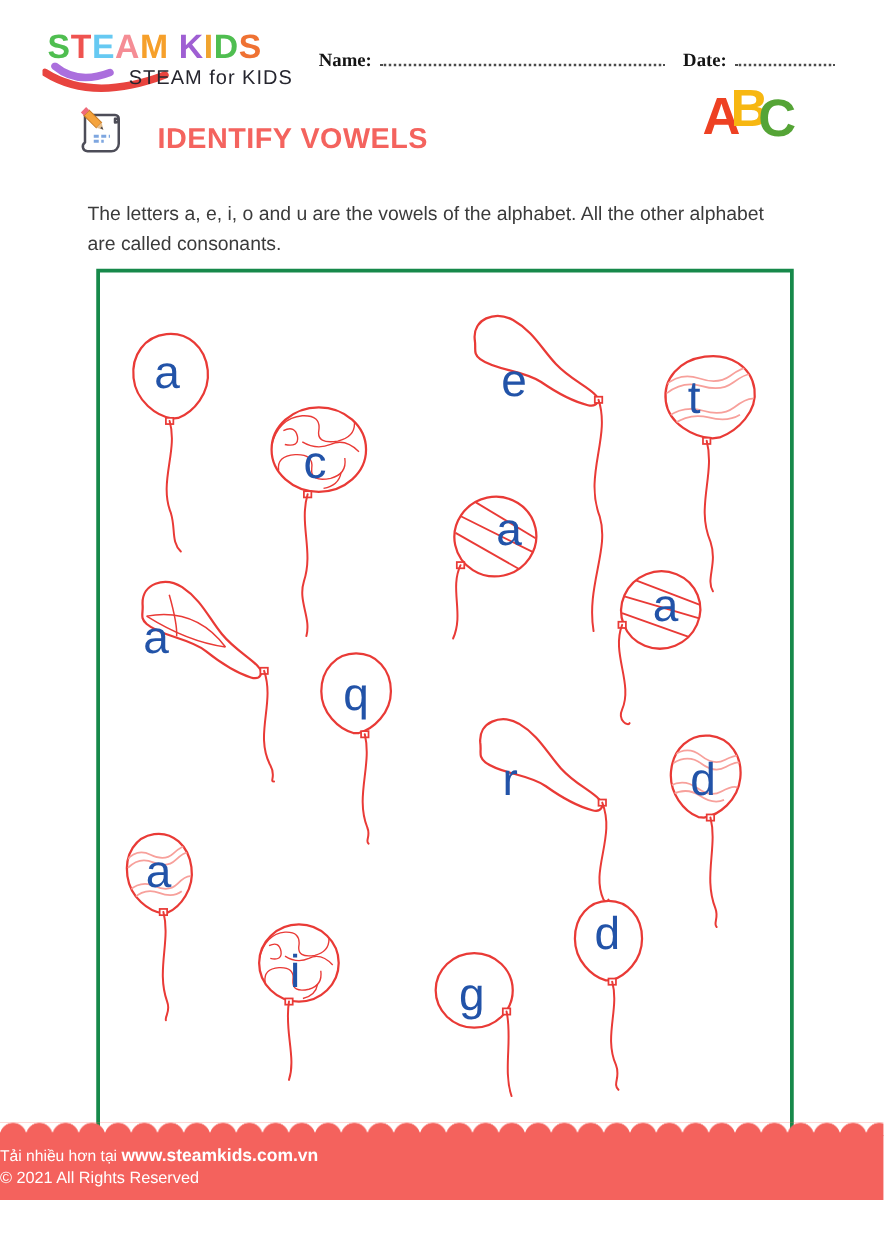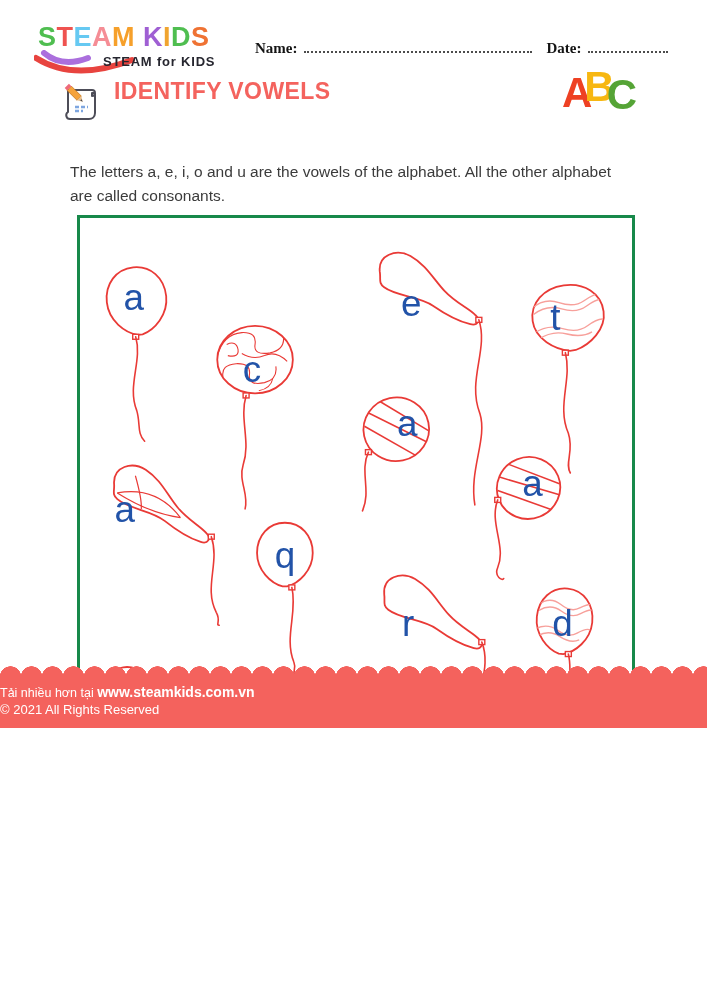--- a/index.html
+++ b/index.html
@@ -1,33 +1,33 @@
 <!DOCTYPE html>
 <html><head>
 <meta charset="utf-8">
 <style>
   html,body{margin:0;padding:0;background:#ffffff;}
-  .page{position:relative;width:707px;height:728px;background:#ffffff;overflow:hidden;
+  .page{position:relative;width:707px;height:960px;background:#ffffff;overflow:hidden;
         font-family:"Liberation Sans",sans-serif;margin:0 auto;}
 
   
   .logo{position:absolute;left:38px;top:24px;width:200px;}
   .logo-word{font-weight:bold;font-size:27px;letter-spacing:.5px;white-space:pre;line-height:1;}
-  .logo-sub{position:absolute;left:65px;top:30px;font-size:13px;font-weight:bold;
+  .logo-sub{position:absolute;left:65px;top:30px;font-size:16px;font-weight:normal;
             letter-spacing:.8px;color:#26262f;}
   .logo-swoosh{position:absolute;left:-4px;top:26px;}
 
   .name-row{position:absolute;left:255px;top:38px;width:430px;font-size:15px;font-weight:bold;color:#141414;font-family:Liberation Serif, serif;}
   .dotline{display:inline-block;border-bottom:2px dotted #4c4c4c;height:13px;vertical-align:baseline;}
   .dot-name{width:228px;margin-left:7px;}
   .date-label{margin-left:14px;}
   .dot-date{width:80px;margin-left:7px;}
 
   
-  .title-row{position:absolute;left:60px;top:78px;height:46px;display:flex;align-items:flex-start;}
+  .title-row{position:absolute;left:60px;top:78px;height:46px;display:flex;align-items:flex-end;gap:12px;}
   .title-icon{width:44px;height:44px;flex:0 0 auto;}
   .page-title{margin-left:10px;font-size:23px;font-weight:bold;letter-spacing:.4px;color:#f4635e;}
   .abc{position:absolute;left:562px;top:68px;font-weight:bold;font-size:42px;line-height:1;display:flex;}
   .abc span{display:inline-block;}
   .abc span:nth-child(1){transform:translateY(4px);}
   .abc span:nth-child(2){margin-left:-8px;transform:translateY(-2px);}
   .abc span:nth-child(3){margin-left:-8px;transform:translateY(6px);}
 
   
   .intro{position:absolute;left:70px;top:120px;width:553px;font-size:15.5px;line-height:1.58;color:#3b3b3b;margin-top:40px;}

